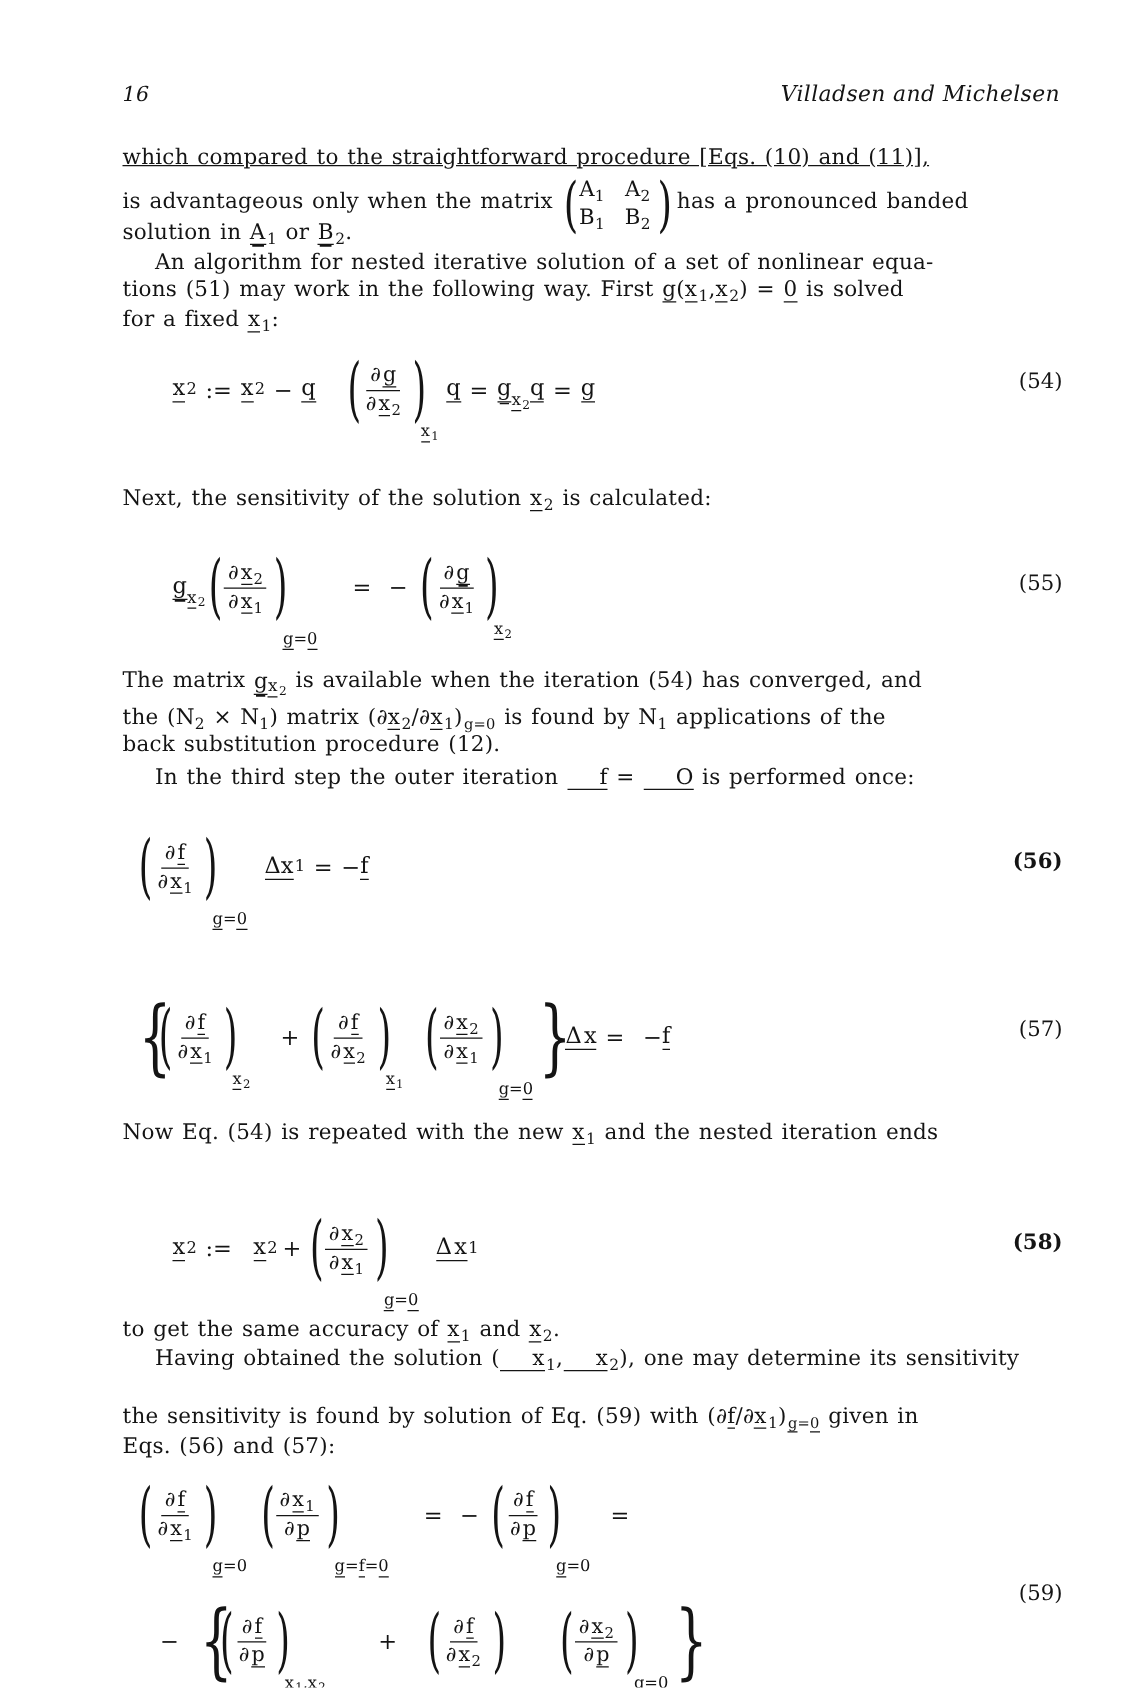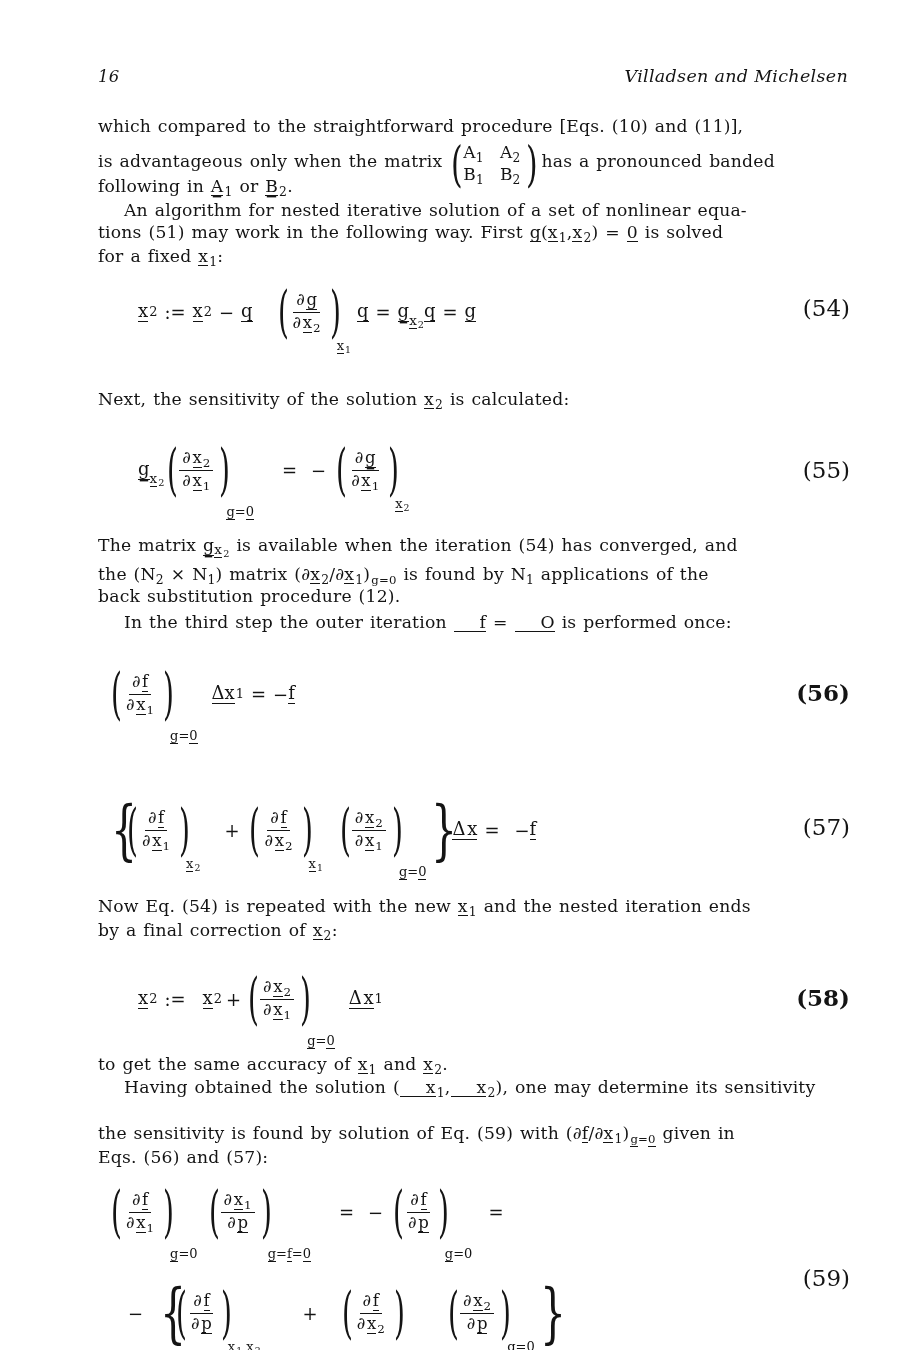--- a/index.html
+++ b/index.html
@@ -117,21 +117,21 @@
     top: 0;
     display: flex;
     align-items: center;
     font-size: 18px;
     white-space: nowrap;
   }
   .eqno {
     position: absolute;
     right: 0;
     top: 0;
-    font-size: 23px;
+    font-size: 17px;
     font-family: "DejaVu Serif", "Liberation Serif", serif;
   }
 
   
   .frac {
     display: inline-flex;
     flex-direction: column;
     align-items: center;
     vertical-align: middle;
     line-height: 1.05;
@@ -209,41 +209,41 @@
 </head>
 <body>
 
 <div class="page">
 
   <div class="runhead">
     <span class="folio">16</span>
     <span class="author">Villadsen and Michelsen</span>
   </div>
 
-  <div class="body-block noj" style="top:92px;">
+  <div class="body-block noj" style="top:92px;text-decoration:underline;">
     <span>which compared to the straightforward procedure [Eqs. (10) and (11)],</span>
   </div>
 
   <div class="body-block noj" style="top:118px;">
     <span>is advantageous only when the matrix</span>
     <span class="paren-wrap">
       <span class="pleft">(</span>
       <span class="matrix2">
         <span><span>A</span><sub>1</sub></span>
         <span><span>A</span><sub>2</sub></span>
         <span><span>B</span><sub>1</sub></span>
         <span><span>B</span><sub>2</sub></span>
       </span>
       <span class="pright">)</span>
     </span>
     <span>has a pronounced banded</span>
   </div>
 
   <div class="body-block noj" style="top:152px;">
-    <span>following in</span>
+    <span>solution in</span>
     <span class="m"><span>A</span></span><span class="sb">1</span>
     <span>or</span>
     <span class="m"><span>B</span></span><span class="sb">2</span><span>.</span>
   </div>
 
   <div class="body-block noj indent" style="top:176px;">
     <span>An algorithm for nested iterative solution of a set of nonlinear equa-</span>
   </div>
 
   <div class="body-block noj" style="top:198px;">
@@ -421,24 +421,20 @@
     </div>
     <span class="eqno" style="top:-10px;">(57)</span>
   </div>
 
   <div class="body-block noj" style="top:872px;">
     <span>Now Eq. (54) is repeated with the new</span>
     <span class="v"><span>x</span></span><span class="sb">1</span>
     <span>and the nested iteration ends</span>
   </div>
 
-  <div class="body-block noj" style="top:896px;">
-    <span>by a final correction of</span>
-    <span class="v"><span>x</span></span><span class="sb">2</span>:
-  </div>
 
   <div class="eq" style="top:970px;">
     <div class="eq-inner" style="top:-20px;">
       <span class="v"><span>x</span></span>
         <span class="sb">2</span>
       <span class="op">:=</span>
       <span style="display:inline-block;width:10px;"></span>
       <span class="v"><span>x</span></span>
         <span class="sb">2</span>
       <span class="op tight">+</span>

